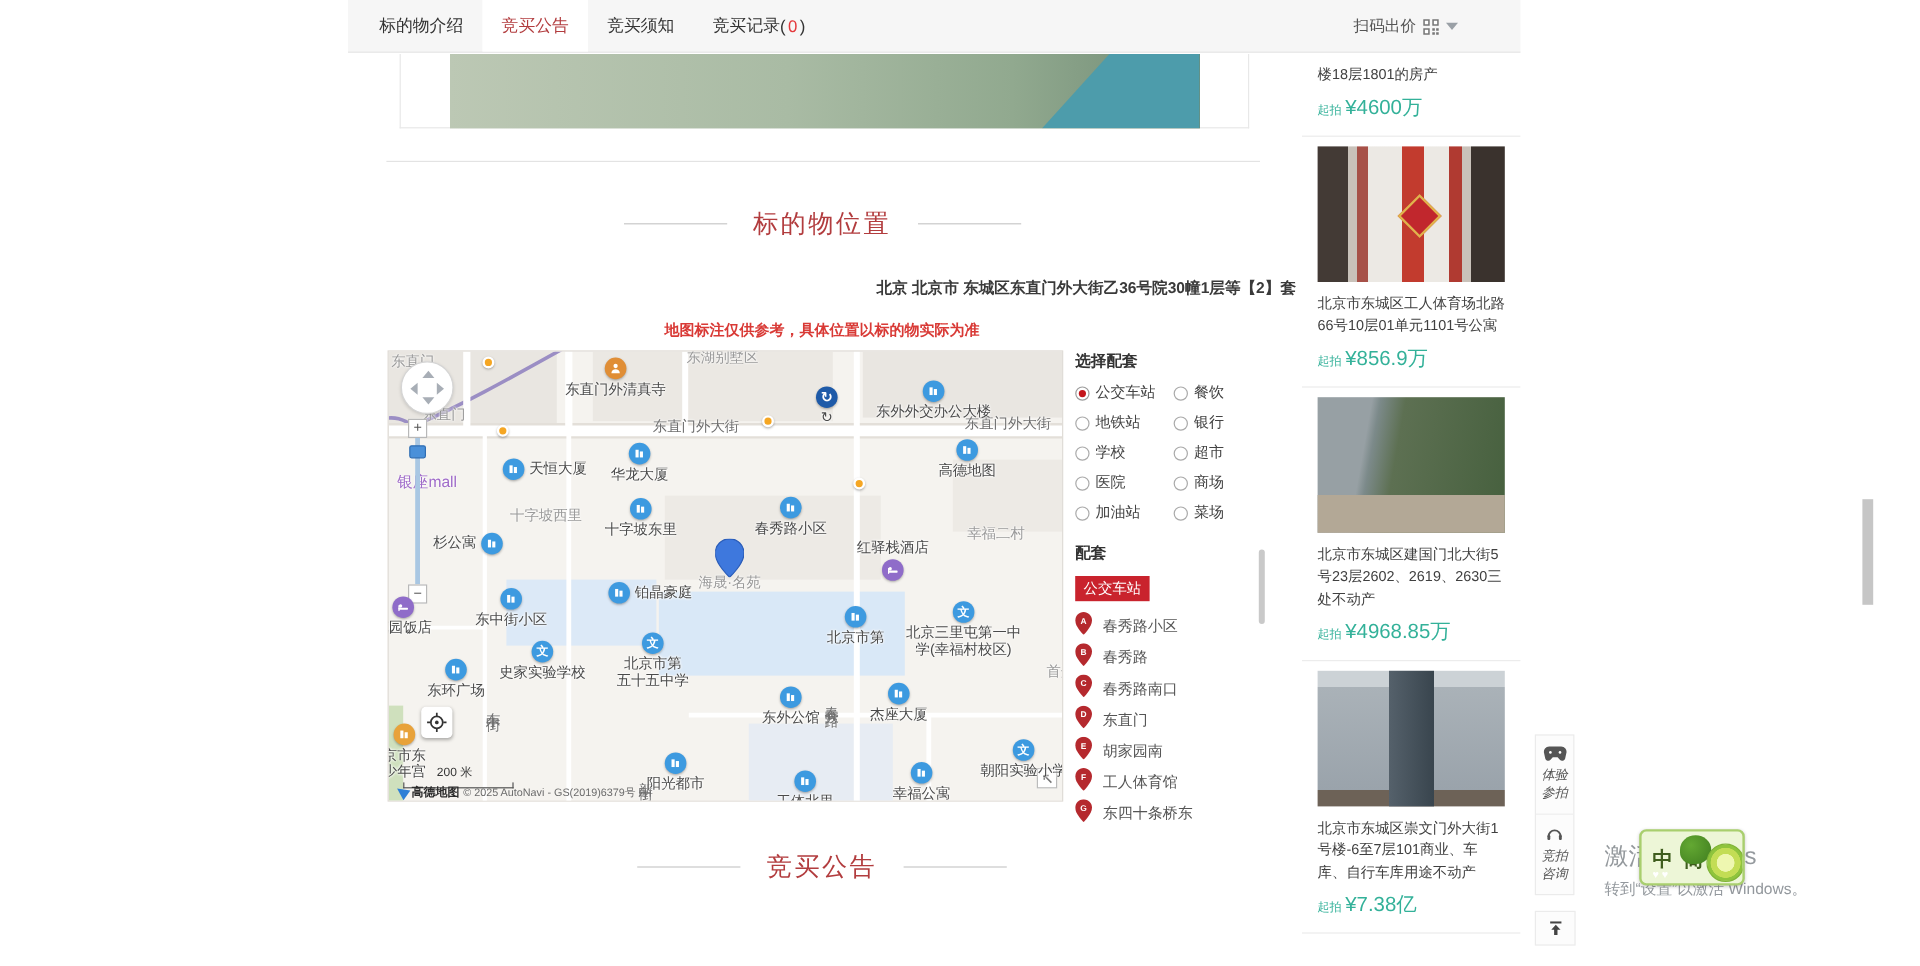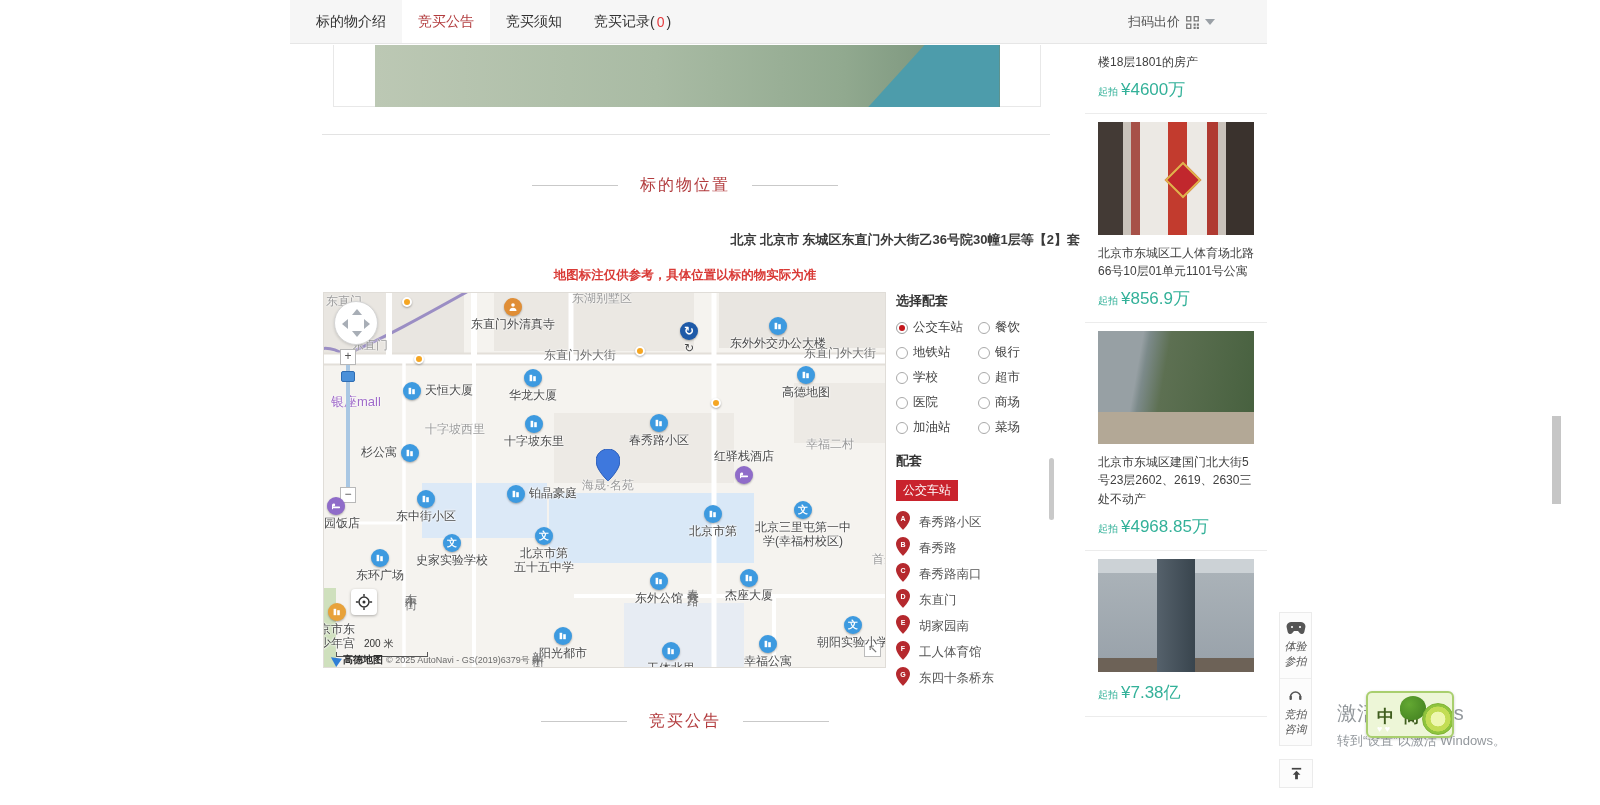--- a/index.html
+++ b/index.html
@@ -24,21 +24,21 @@
   .strip-img { width:625px; height:62px; position:relative; overflow:hidden;
     background:linear-gradient(90deg,#bcc8b4 0%,#a9bba4 45%,#91a98f 75%,#6f8a73 100%); }
   .strip-img::after { content:""; position:absolute; inset:0; background:#4d9cab;
     clip-path:polygon(88% 0,79% 100%,100% 100%,100% 0); }
   .hr { left:322px; top:134px; width:728px; height:1px; background:#e3e3e3; }
 
   
   .sect { left:290px; width:790px; text-align:center; }
   .sect-title { display:inline-flex; align-items:center; gap:22px; }
   .sect-title .line { width:86px; height:1px; background:#c9c9c9; }
-  .sect-title .txt { font-size:16px; color:var(--accent_red); letter-spacing:2px; }
+  .sect-title .txt { font-size:21px; color:var(--accent_red); letter-spacing:2px; }
   .addr { left:290px; top:231px; width:790px; text-align:right; font-size:13px; font-weight:bold; color:#3a3a3a; }
   .notice { left:290px; top:267px; width:790px; text-align:center; font-size:12.5px; font-weight:bold; color:var(--warn_red); }
 
   
   .maprow { left:323px; top:292px; width:740px; height:376px; }
   .map { position:absolute; left:0; top:0; width:563px; height:376px; background:#f5f3ef;
     border:1px solid #e0ddd8; overflow:hidden; }
   .map svg.base { position:absolute; left:0; top:0; }
   .poi { position:absolute; }
   .poi-icon { width:18px; height:18px; border-radius:50%; display:flex; align-items:center;
@@ -255,21 +255,21 @@
         </div>
         <div class="poi" style="left: 473px; top: 73px; z-index: 3;">
           <div class="poi-icon ic-building">
             <svg width="10" height="10" viewBox="0 0 10 10">
               <rect x="1.6" y="1.8" width="2.6" height="6.4" fill="#fff"></rect>
               <rect x="5.2" y="3.2" width="2.6" height="5" fill="#fff"></rect>
             </svg>
           </div>
           <div class="poi-label lp-below">高德地图</div>
         </div>
-        <div class="poi" style="left: 79px; top: 89px; z-index: 3;">
+        <div class="poi" style="left: 79px; top: 89px; z-index: 3; padding-left: 16px;">
           <div class="poi-icon ic-building">
             <svg width="10" height="10" viewBox="0 0 10 10">
               <rect x="1.6" y="1.8" width="2.6" height="6.4" fill="#fff"></rect>
               <rect x="5.2" y="3.2" width="2.6" height="5" fill="#fff"></rect>
             </svg>
           </div>
           <div class="poi-label lp-right">天恒大厦</div>
         </div>
         <div class="poi" style="left: 200px; top: 76px; z-index: 3;">
           <div class="poi-icon ic-building">
@@ -613,20 +613,21 @@
       <div class="ttl">北京市东城区工人体育场北路66号10层01单元1101号公寓</div>
       <div class="price"><span class="pl">起拍</span><span class="pv">¥856.9万</span></div>
     </div>
     <div class="card">
       <div class="img img-building"></div>
       <div class="ttl">北京市东城区建国门北大街5号23层2602、2619、2630三处不动产</div>
       <div class="price"><span class="pl">起拍</span><span class="pv">¥4968.85万</span></div>
     </div>
     <div class="card">
       <div class="img img-mall"></div>
+      <div class="ttl">北京市东城区崇文门外大街1号楼-6至7层101商业、车库、自行车库用途不动产</div>
       <div class="price"><span class="pl">起拍</span><span class="pv">¥7.38亿</span></div>
     </div>
   </div>
 
 <div class="abs rail">
   <div class="rail-group">
     <div class="rail-item">
       <svg width="20" height="14" viewBox="0 0 20 14">
         <path d="M5 1h10a4.5 4.5 0 014.3 5.6l-1 4.4a2.6 2.6 0 01-4.4 1.2L12 10H8l-1.9 2.2A2.6 2.6 0 011.7 11L.7 6.6A4.5 4.5 0 015 1z" fill="#555"></path>
         <circle cx="6" cy="6" r="1.1" fill="#fff"></circle>

